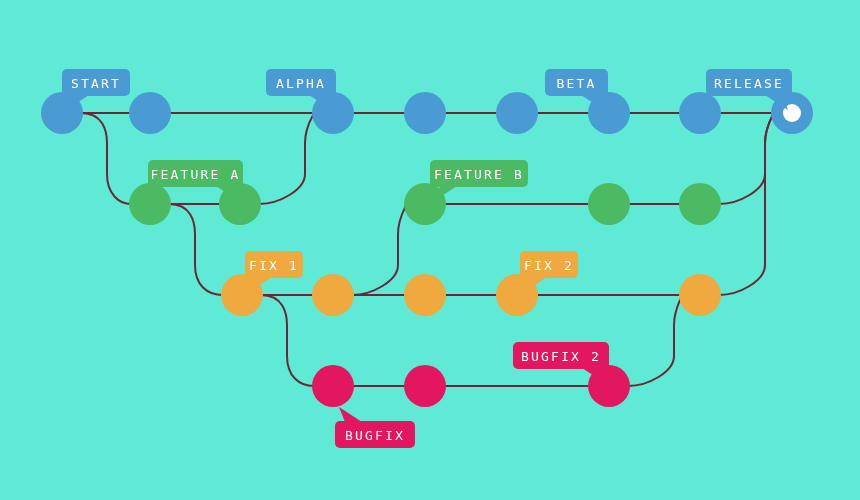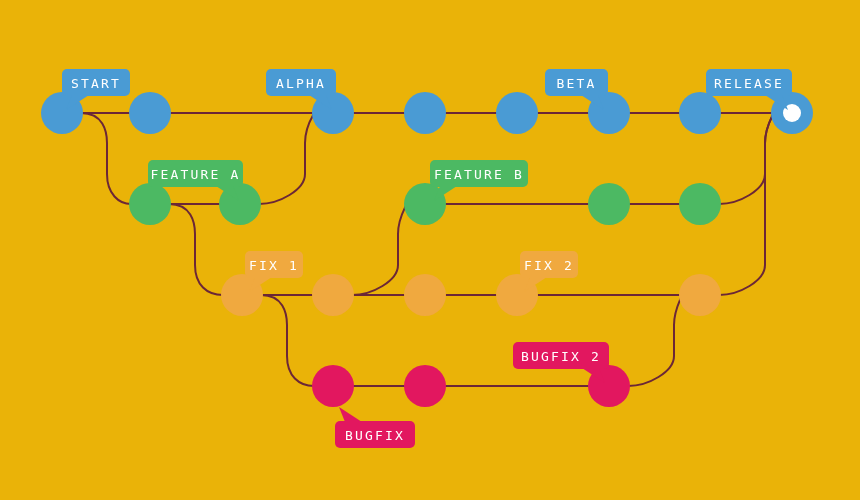--- a/index.html
+++ b/index.html
@@ -10,21 +10,21 @@
   body {
     width: 860px;
     height: 500px;
     overflow: hidden;
     font-family: "DejaVu Sans Mono", monospace;
   }
   #diagram-root {
     position: relative;
     width: 860px;
     height: 500px;
-    background: #eab308;
+    background: #5eead4;
   }
   #git-svg {
     position: absolute;
     top: 0;
     left: 0;
     width: 860px;
     height: 500px;
   }
   .gg-label-text {
     font-family: "DejaVu Sans Mono", monospace;

